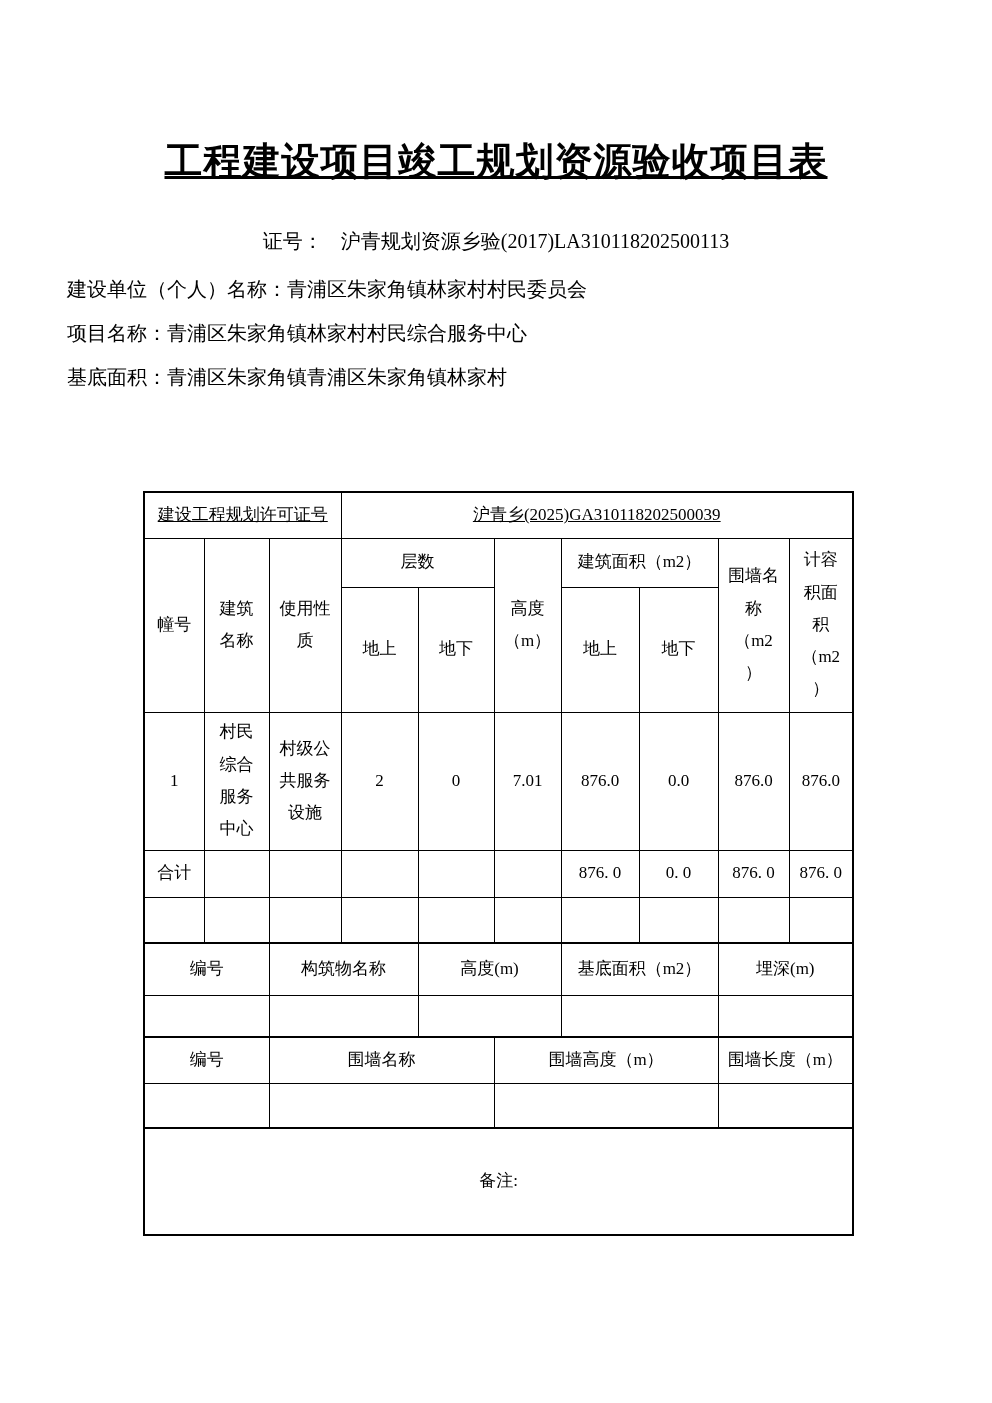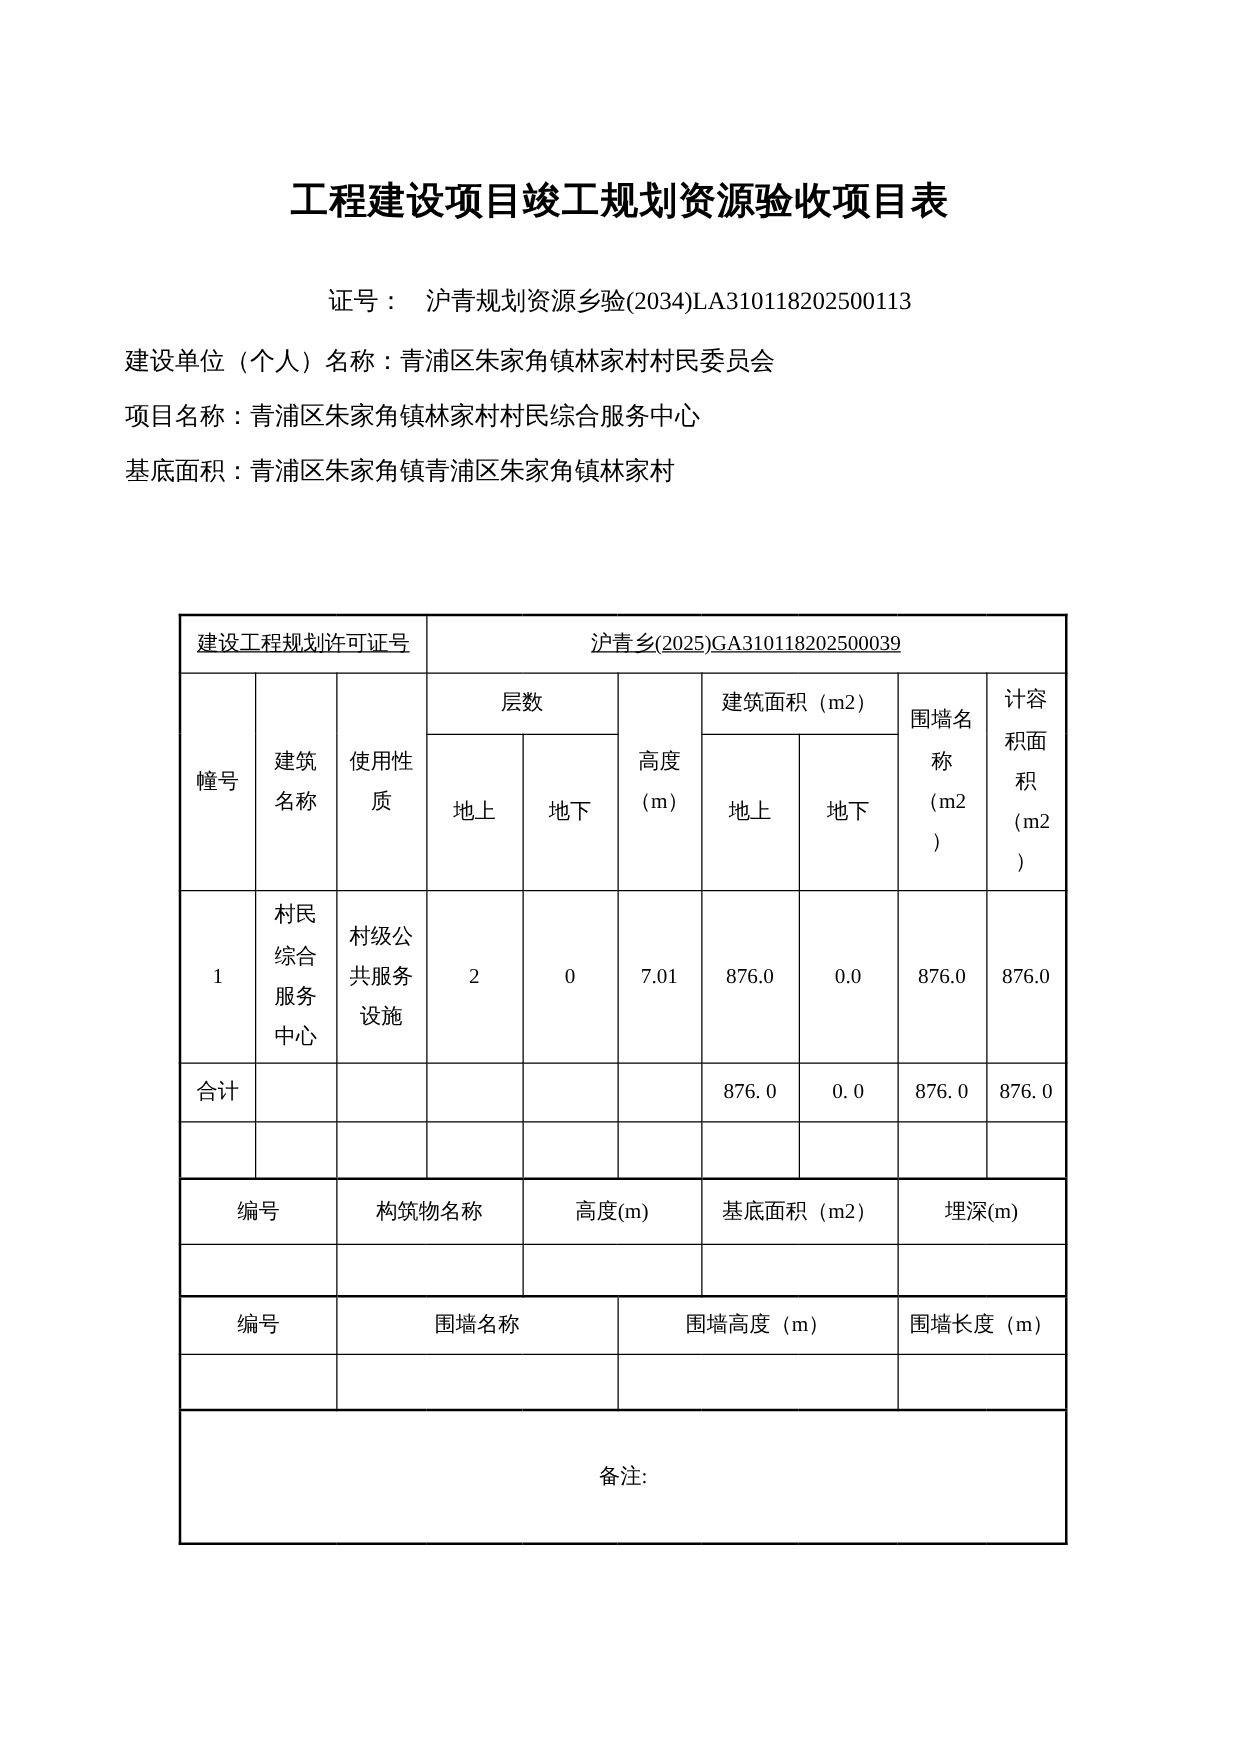--- a/index.html
+++ b/index.html
@@ -6,30 +6,30 @@
   body {
     width:992px; height:1403px; overflow:hidden;
     font-family:"Liberation Serif","DejaVu Serif",serif;
     color:#000;
   }
   .page { position:relative; width:992px; height:1403px; background:#fff; }
 
   .doc-title {
     margin:0; padding-top:143px;
     text-align:center;
-    font-size:30px; font-weight:bold;
-    letter-spacing:1px; line-height:36px;
+    font-size:38px; font-weight:bold;
+    letter-spacing:1px; line-height:36px;text-decoration:underline;
   }
   .cert-line {
     margin-top:50px;
     text-align:center;
     font-size:20px; line-height:24px;
   }
   .cert-line .lbl { margin-right:18px;font-family:Liberation Mono, monospace; }
-  .info-block { margin-left:100px; margin-top:22px; }
+  .info-block { margin-left:67px; margin-top:22px; }
   .info-line { font-size:20px; line-height:24px; margin-bottom:20px; }
 
   table.acc {
     margin-left:143px; margin-top:102px;
     border-collapse:collapse; table-layout:fixed;
     width:709px;
     border:2px solid #000;
   }
   table.acc td {
     border:1px solid #000;
@@ -56,21 +56,21 @@
   tr.sect td   { border-top:2px solid #000; }
 </style>
 </head>
 <body>
 
 <div class="page">
 
   <h1 class="doc-title">工程建设项目竣工规划资源验收项目表</h1>
 
   <div class="cert-line">
-    <span class="lbl">证号：</span><span>沪青规划资源乡验(2034)LA310118202500113</span>
+    <span class="lbl">证号：</span><span>沪青规划资源乡验(2017)LA310118202500113</span>
   </div>
 
   <div class="info-block">
     <div class="info-line">
       <span>建设单位（个人）名称：</span><span>青浦区朱家角镇林家村村民委员会</span>
     </div>
     <div class="info-line">
       <span>项目名称：</span><span>青浦区朱家角镇林家村村民综合服务中心</span>
     </div>
     <div class="info-line">

